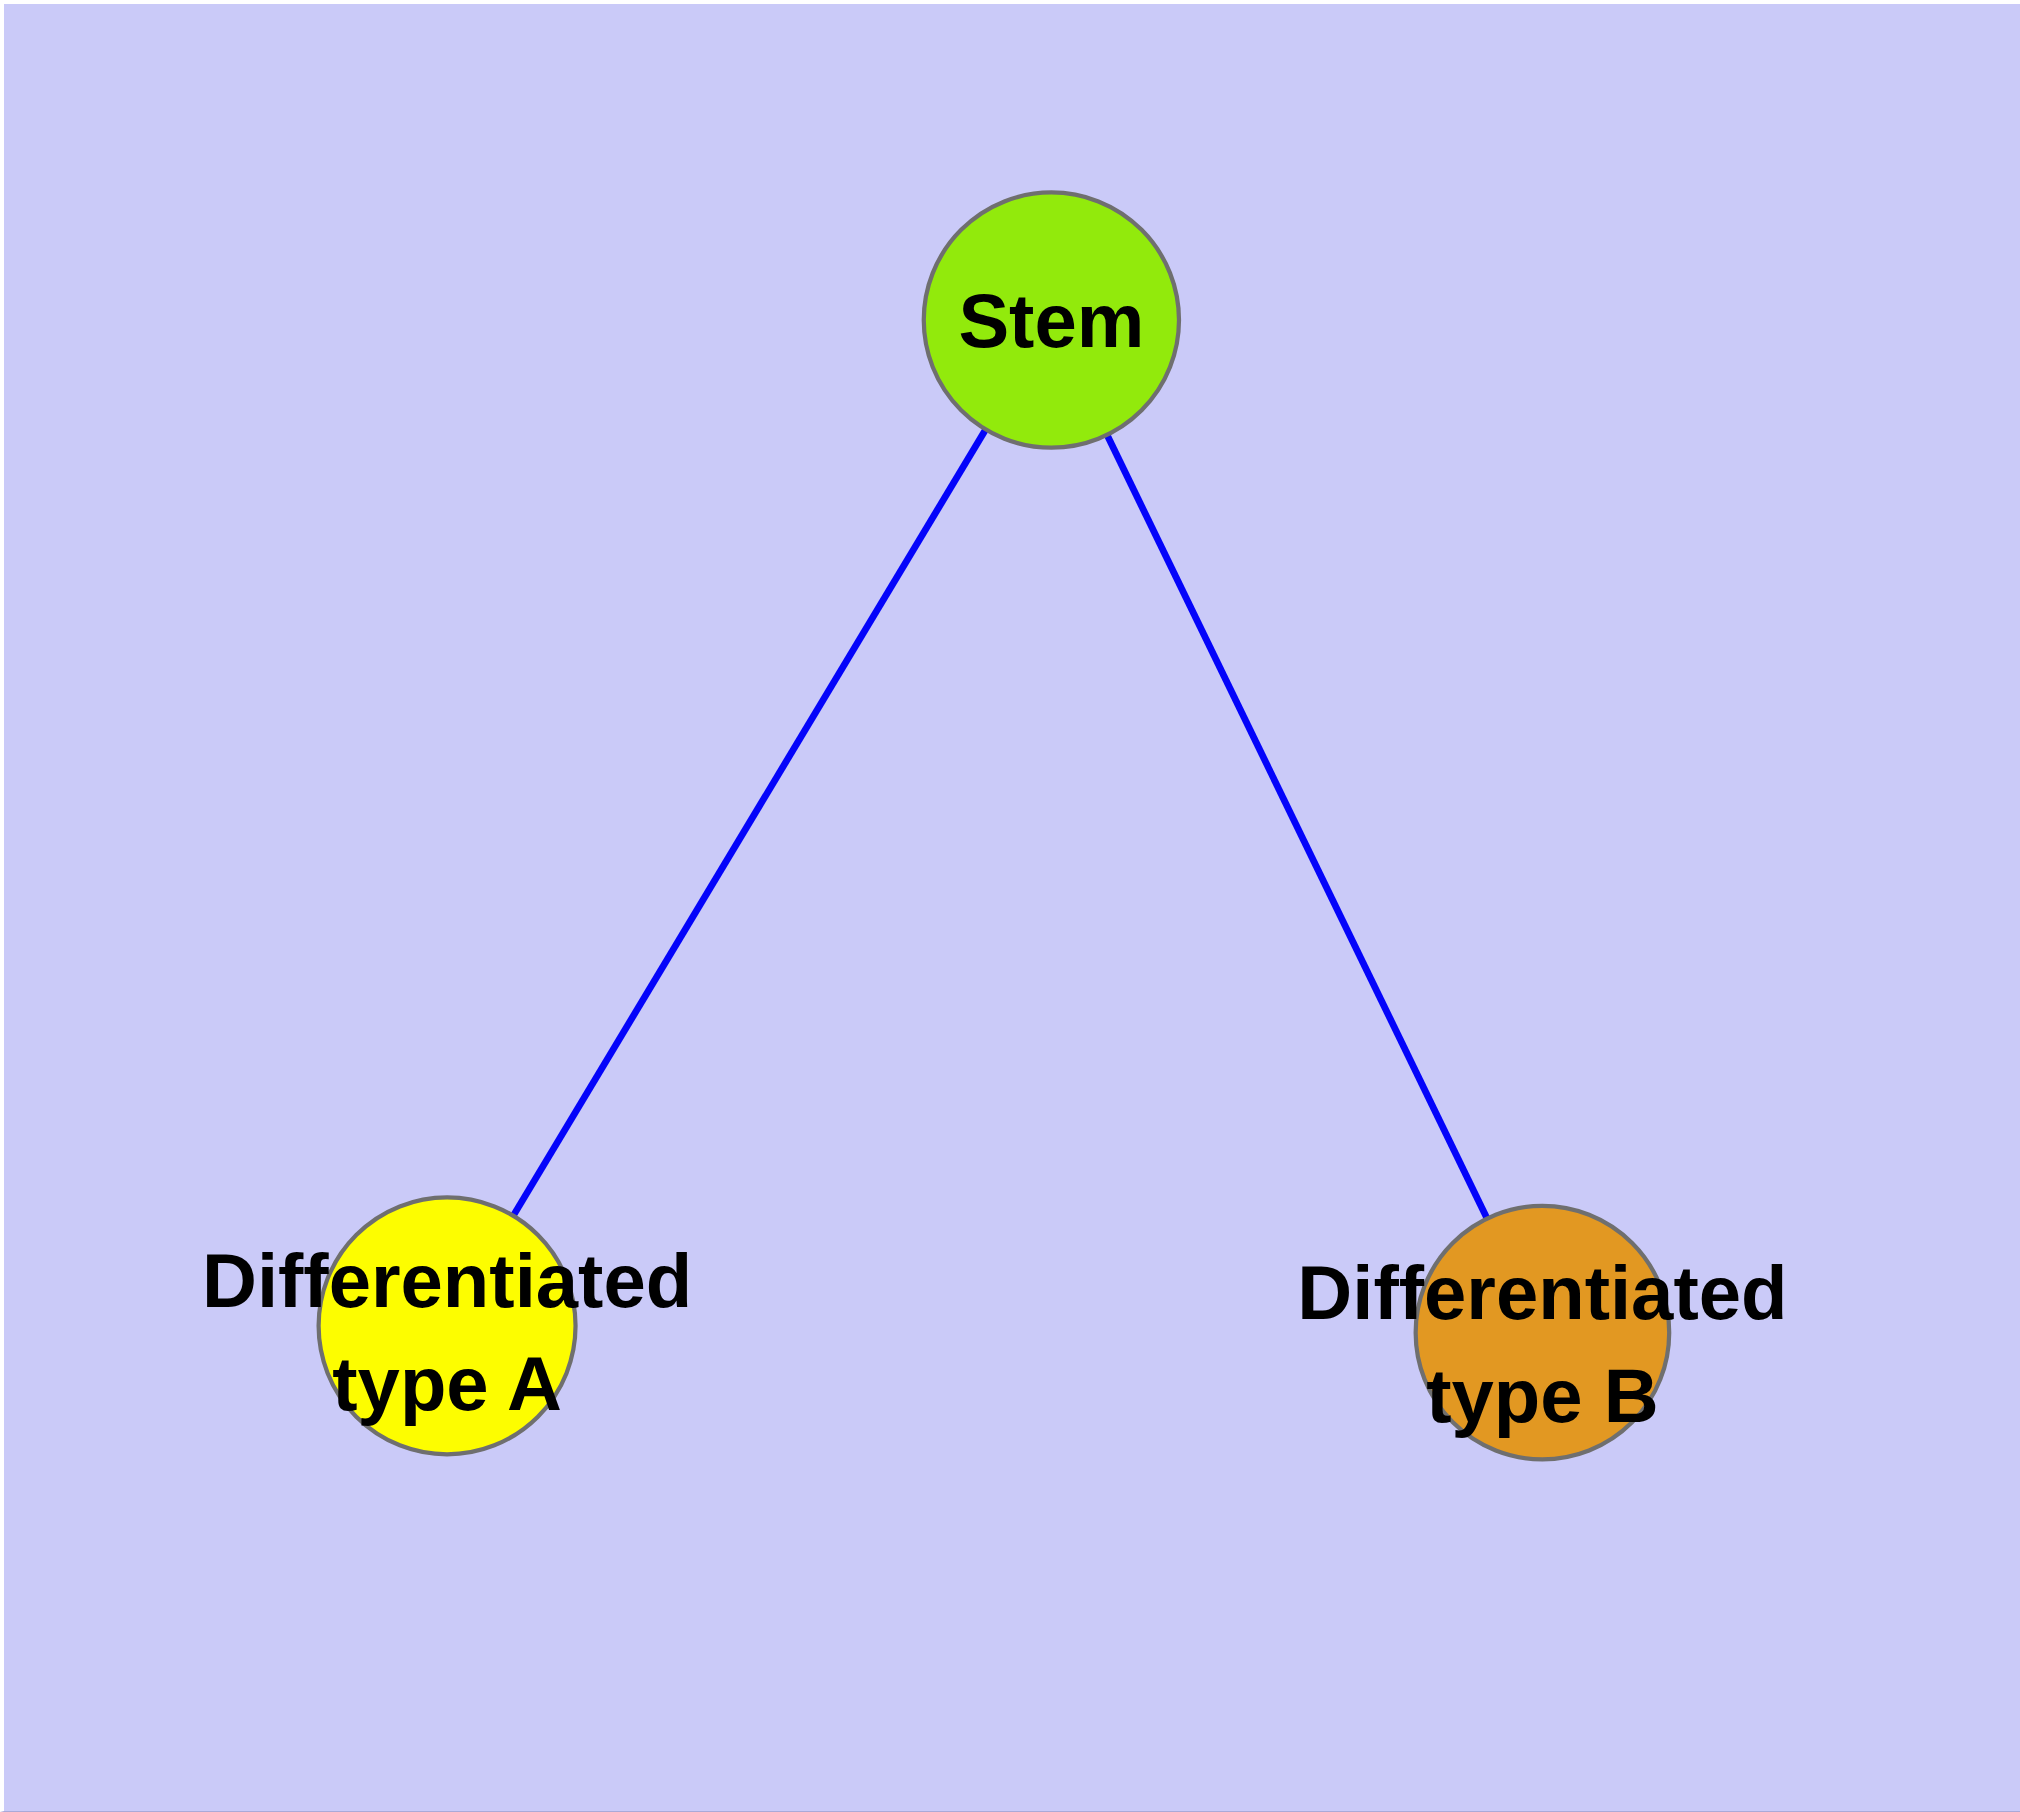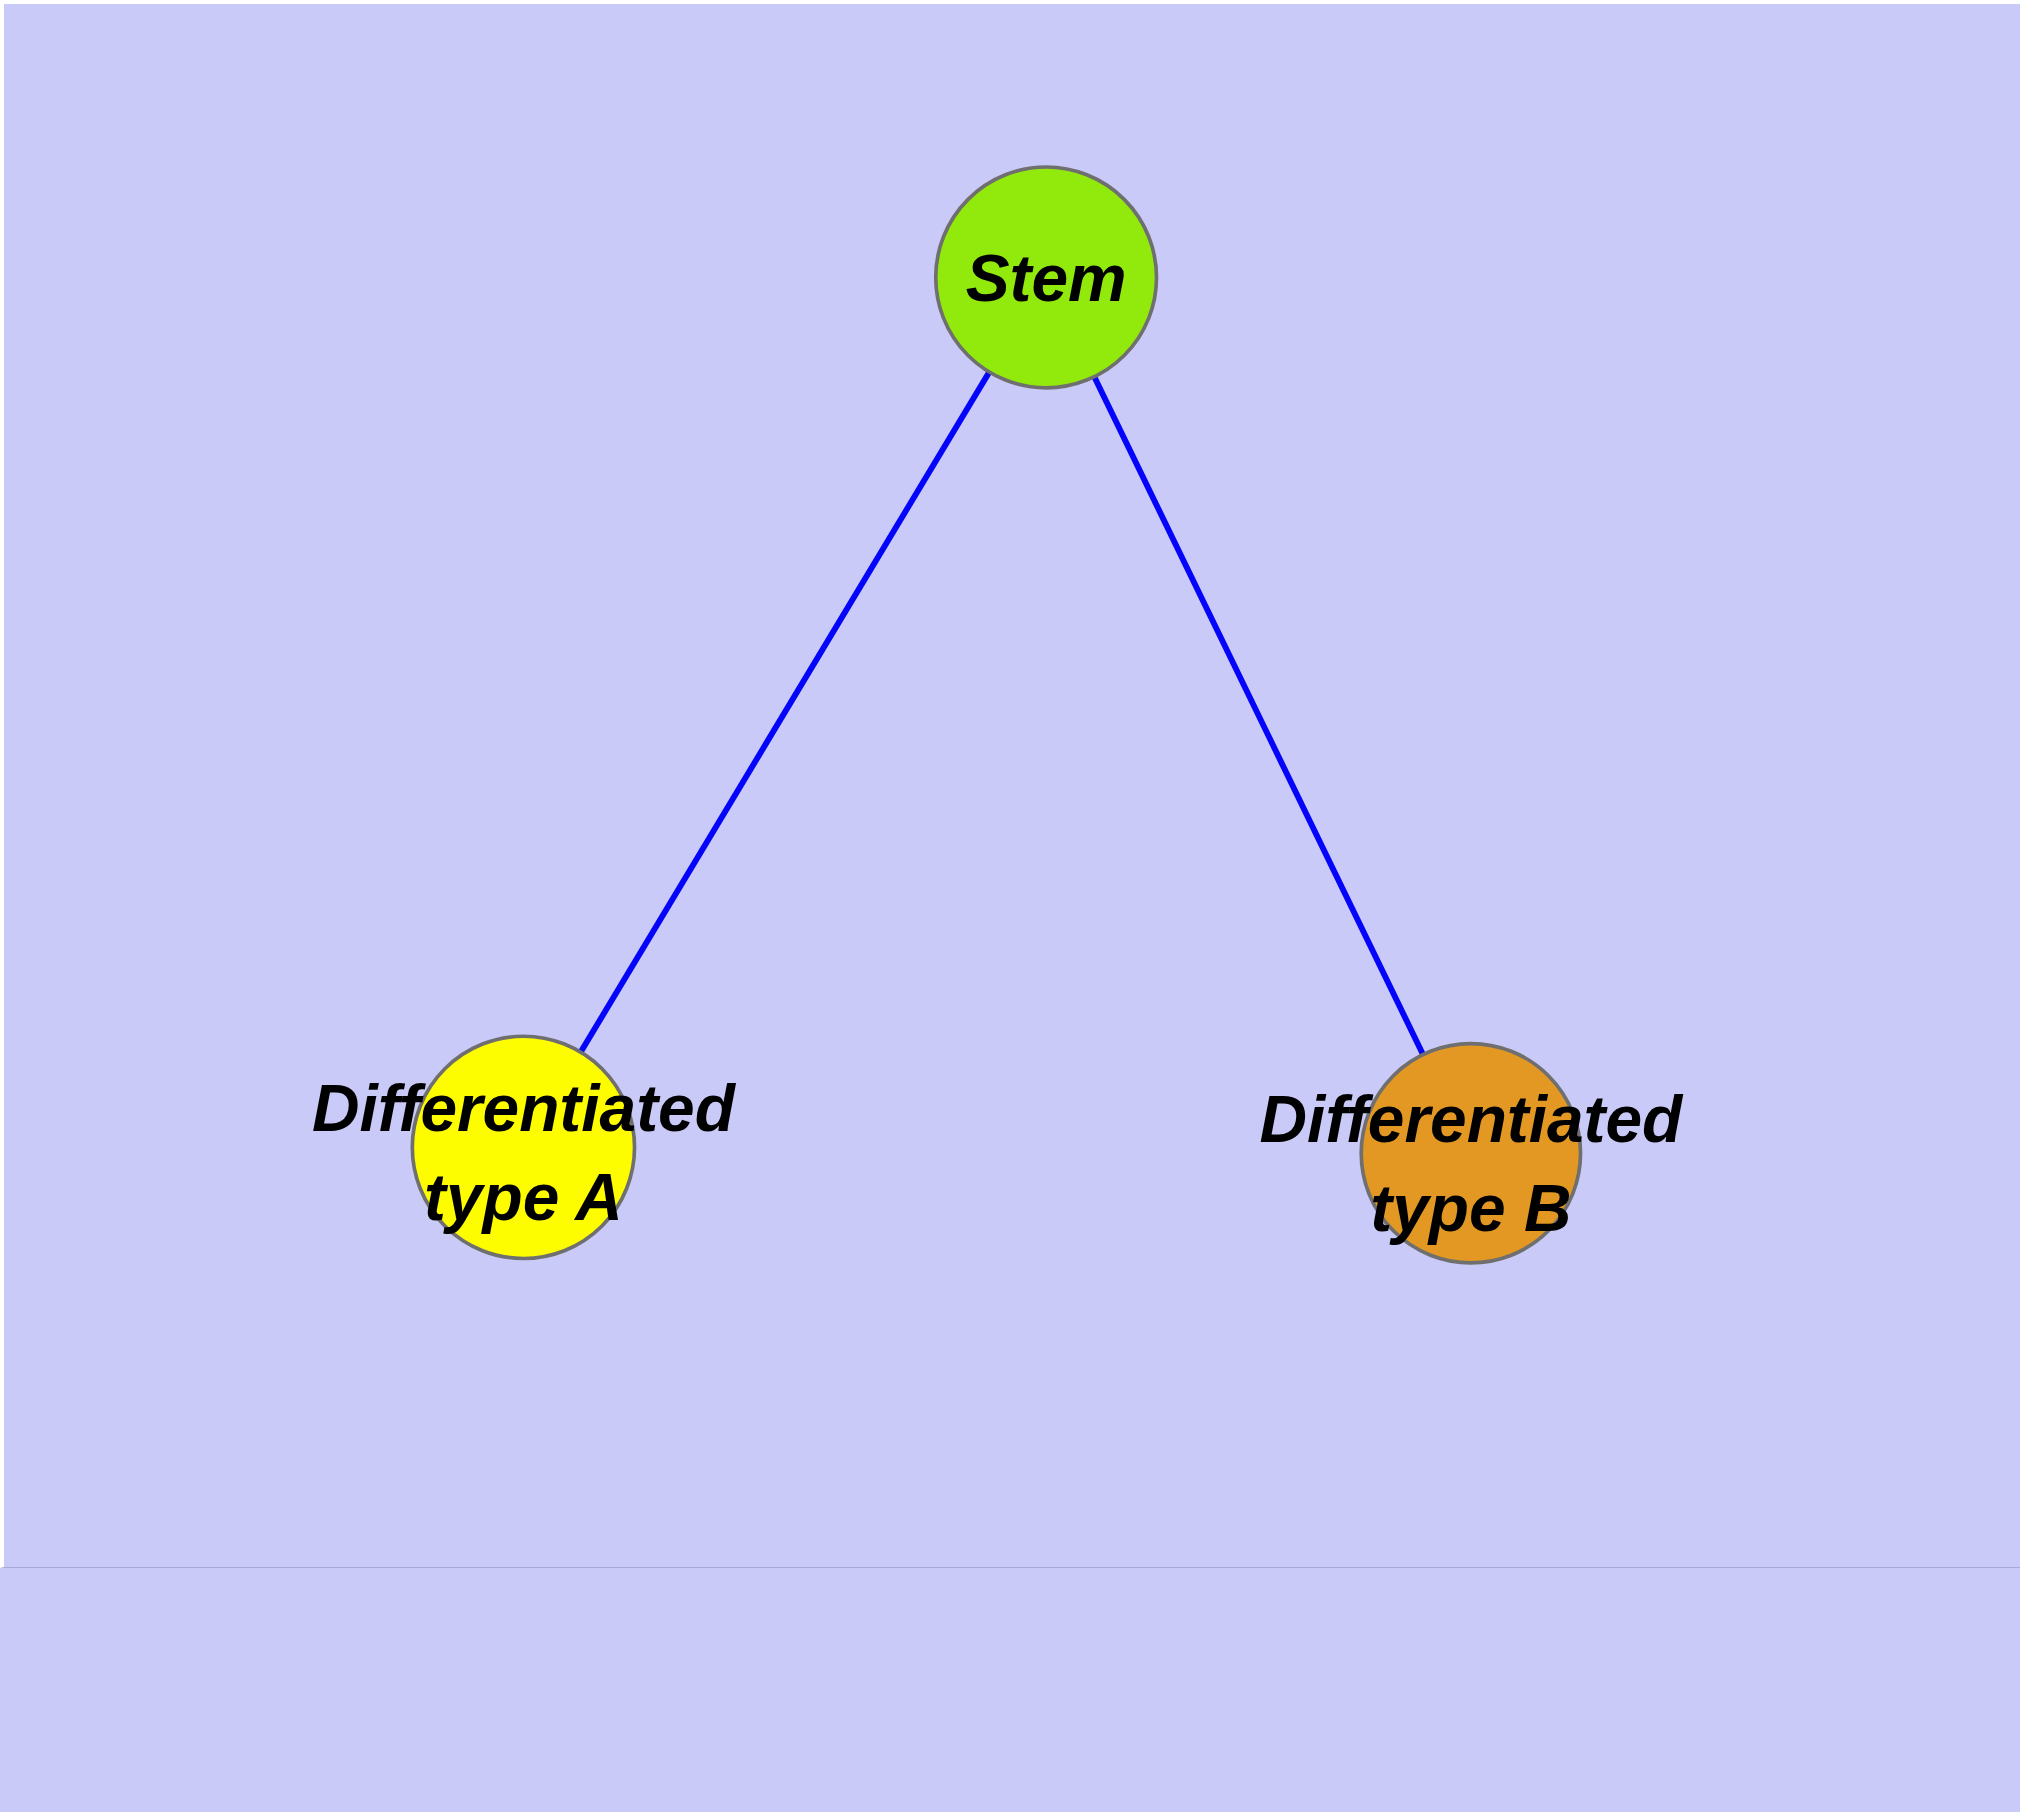--- a/index.html
+++ b/index.html
@@ -3,28 +3,27 @@
 <meta charset="utf-8">
 <style>
   html, body {
     margin: 0;
     padding: 0;
     background: #cacaf8;
   }
   .page {
     position: relative;
     width: 2021px;
-    height: 1568px;
+    height: 1812px;
     box-sizing: border-box;
     background: #cacaf8;
     border-top: 4.2px solid #ffffff;
     border-left: 4.2px solid #ffffff;
     border-bottom: 1.7px solid #a9a9d8;
     overflow: hidden;
-    font-style: italic;
   }
   .diagram-svg {
     position: absolute;
     left: 0;
     top: 0;
     width: 100%;
     height: 100%;
     display: block;
   }
   .edge {

